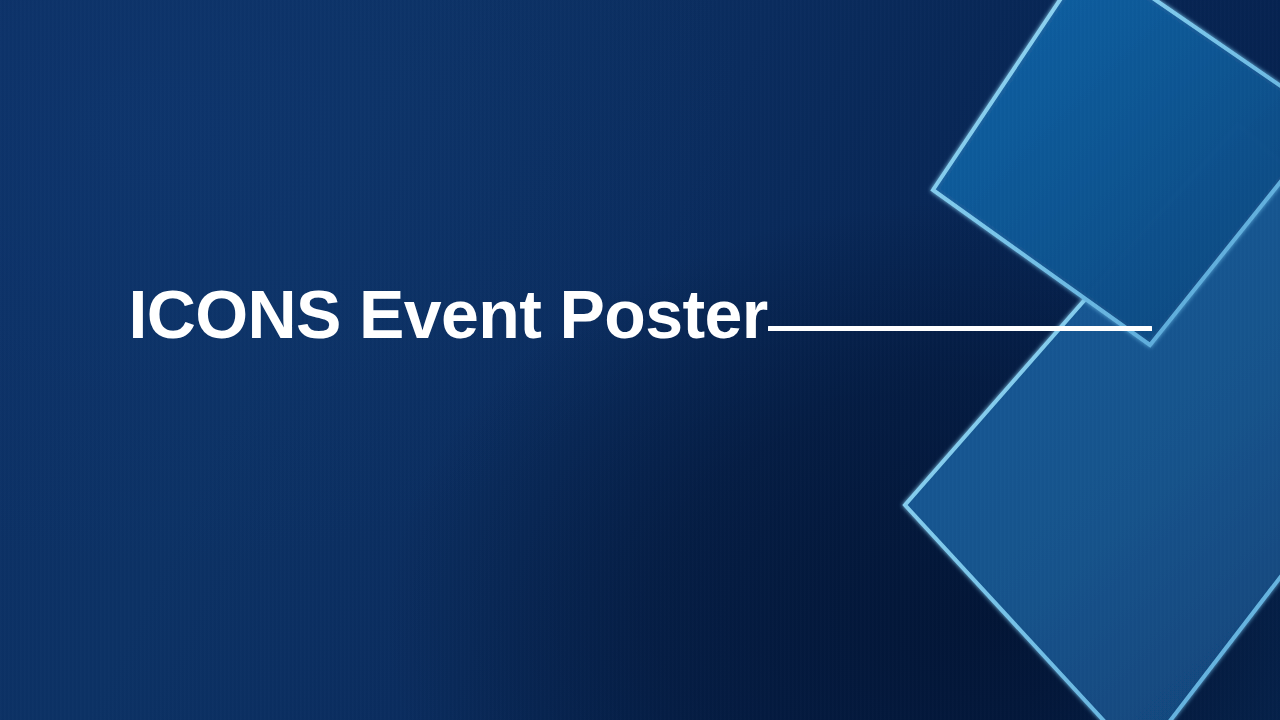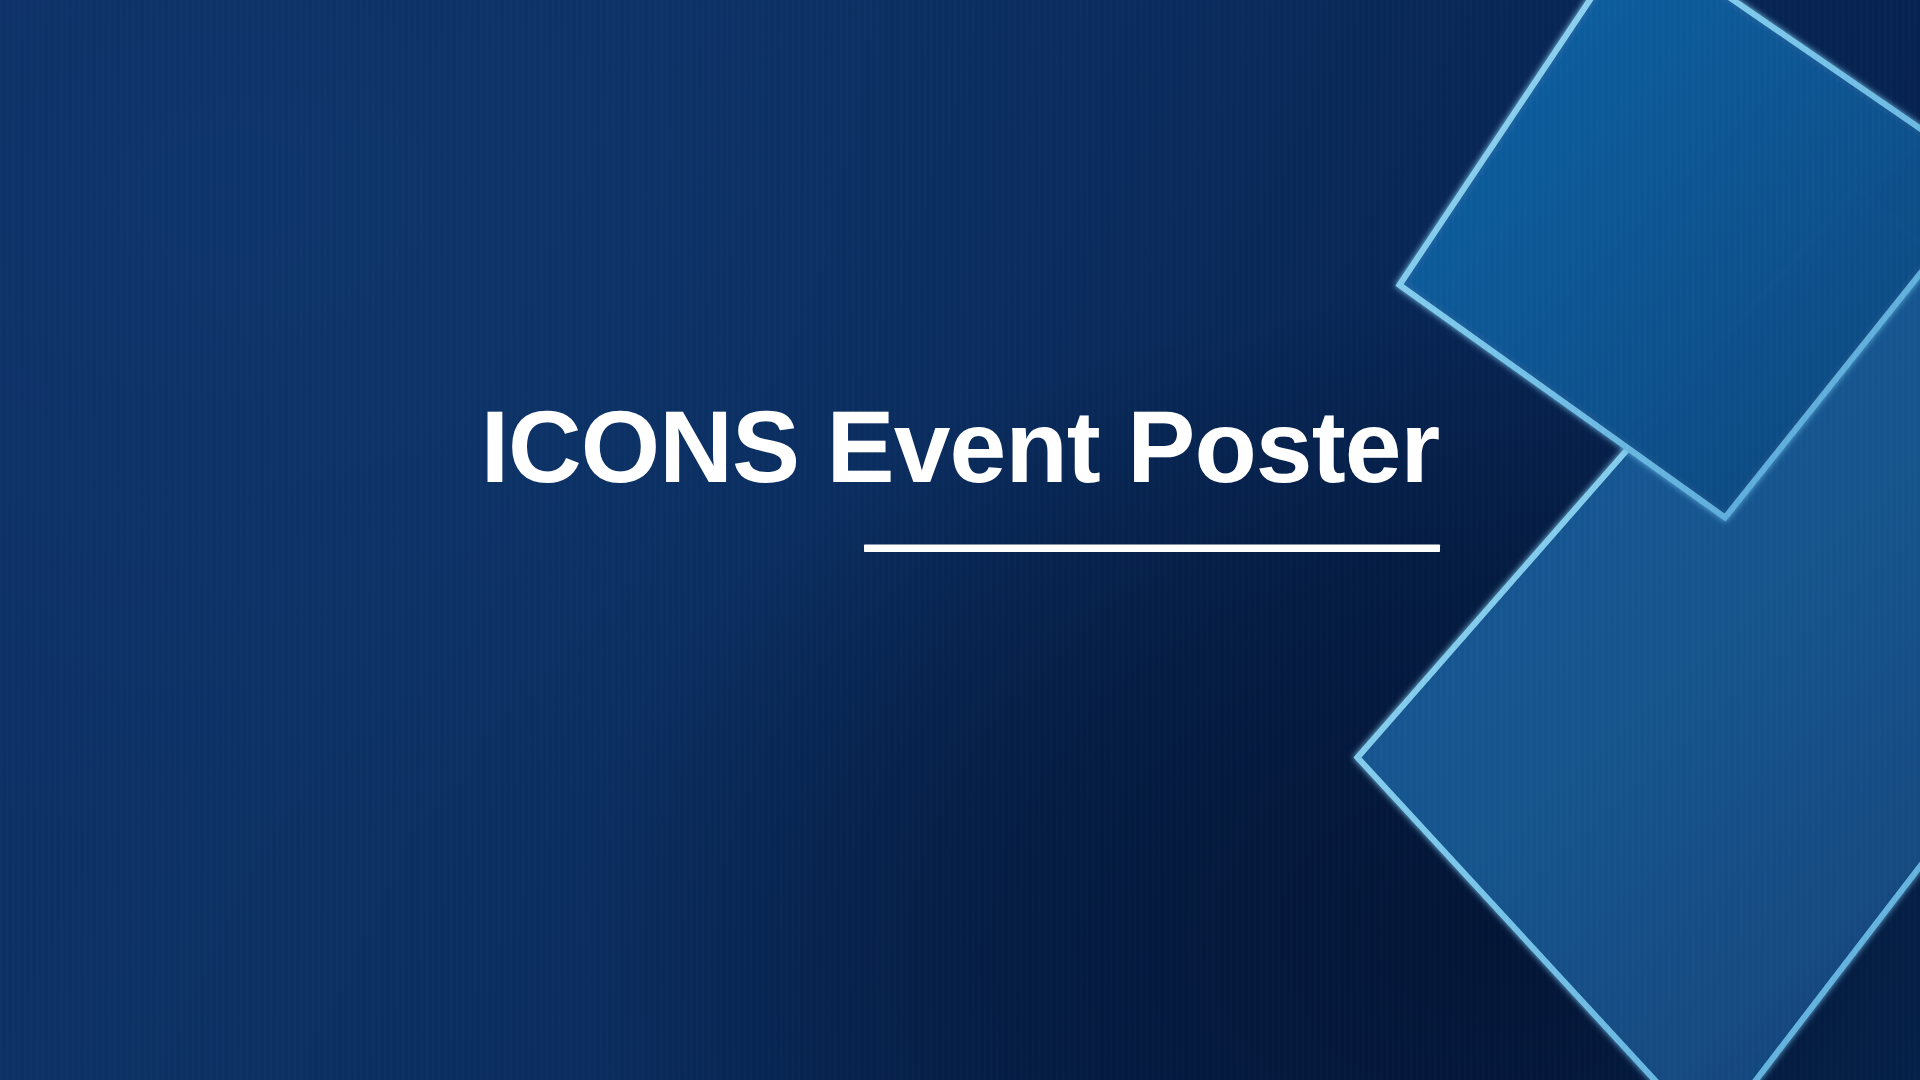--- a/index.html
+++ b/index.html
@@ -88,22 +88,21 @@
     font-weight: 400;
     letter-spacing: 0.1px;
     line-height: 1.25;
     text-align: center;
     white-space: nowrap;
   }
 
   
   .content-inner {
     display: flex;
-    flex-direction: column;
-    align-items: flex-end;
+    align-items: center;
     transform: translateY(-45px);
   }
 </style>
 </head>
 <body>
 
 <div class="slide">
 
   <div class="shapes-layer">
     <svg viewBox="0 0 1280 720" xmlns="http://www.w3.org/2000/svg" aria-hidden="true">

